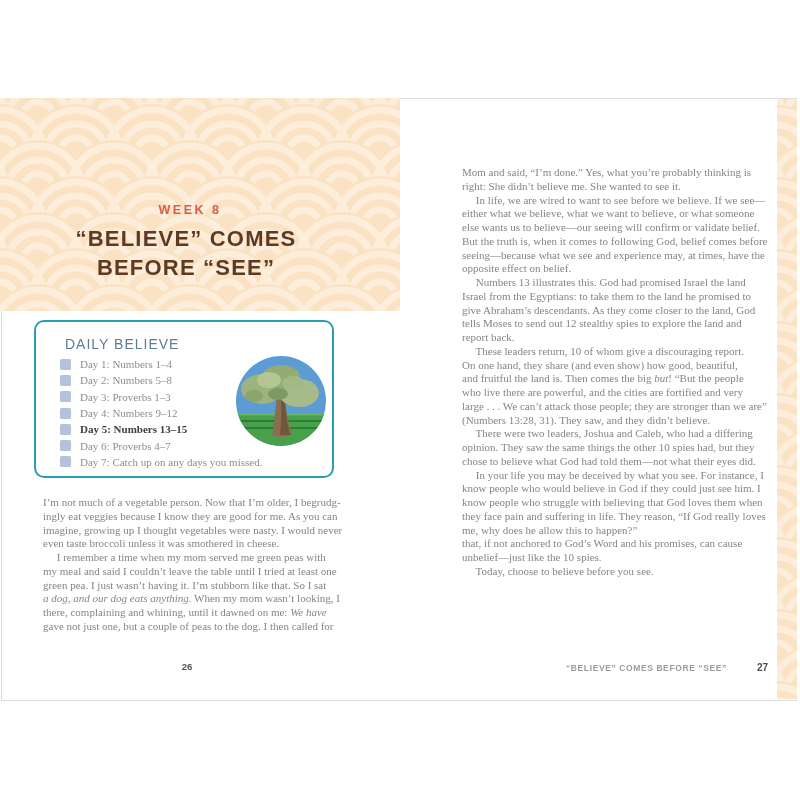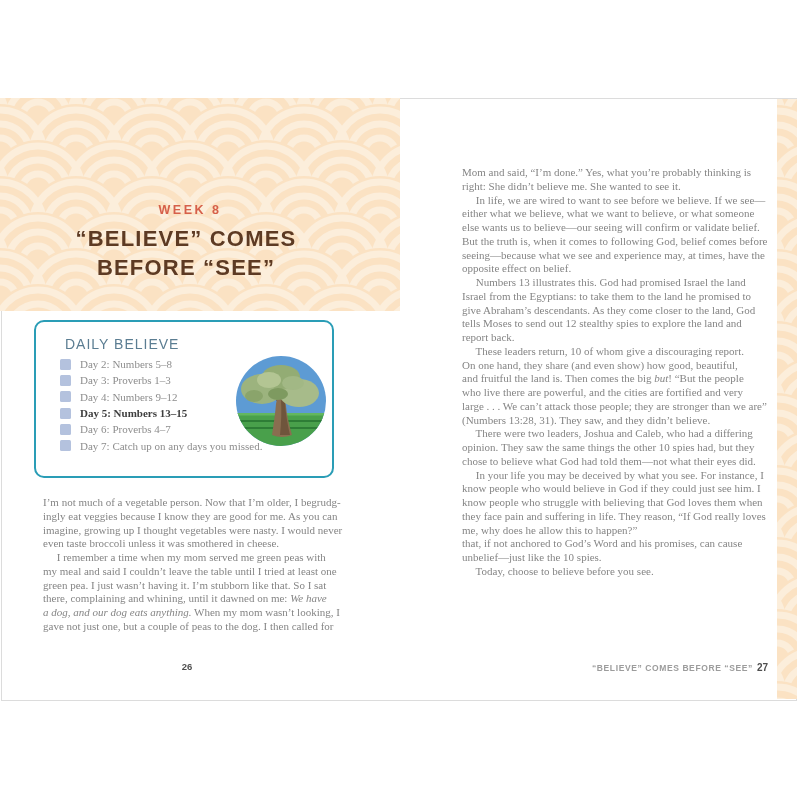--- a/index.html
+++ b/index.html
@@ -32,21 +32,21 @@
   .bodycol{position:absolute;font-family:"Liberation Serif",serif;font-size:11px;
            line-height:13.75px;color:#858585;}
   #left-body{left:37px;top:496px;width:316px;margin-left:6px;}
   #right-body{left:462px;top:166px;width:312px;}
   .bl{white-space:pre;}
   .bl em{font-style:italic;}
   
   #pn-left{position:absolute;left:37px;top:661px;width:300px;text-align:center;
            font-size:9.5px;font-weight:bold;color:#4f4f4f;}
   #footer-right{position:absolute;left:462px;top:662px;width:306px;display:flex;
-                justify-content:flex-end;align-items:baseline;gap:4px;}
+                justify-content:flex-end;align-items:baseline;gap:30px;}
   #rt{font-size:8.5px;font-weight:bold;letter-spacing:0.6px;color:#9c9c9c;}
   #pn-right{font-size:10px;font-weight:bold;color:#4f4f4f;}
 </style>
 </head>
 <body>
 
 <div id="canvas">
 
   <svg width="0" height="0" style="position:absolute">
     <defs>
@@ -131,20 +131,24 @@
 
   <div id="week">WEEK 8</div>
   <div id="title">
       <div>“BELIEVE” COMES</div>
       <div>BEFORE “SEE”</div>
     </div>
 
   <div id="rbox">
     <div id="rbox-title">DAILY BELIEVE</div>
     <div id="rlist">
+        <div class="ritem">
+          <span class="cb"></span>
+          <span class="rlabel">Day 1: Numbers 1–4</span>
+        </div>
         <div class="ritem">
           <span class="cb"></span>
           <span class="rlabel">Day 2: Numbers 5–8</span>
         </div>
         <div class="ritem">
           <span class="cb"></span>
           <span class="rlabel">Day 3: Proverbs 1–3</span>
         </div>
         <div class="ritem">
           <span class="cb"></span>
@@ -191,22 +195,22 @@
   </div>
 
   <div id="left-body" class="bodycol">
       <div class="bl"><span>I’m not much of a vegetable person. Now that I’m older, I begrudg-</span></div>
       <div class="bl"><span>ingly eat veggies because I know they are good for me. As you can</span></div>
       <div class="bl"><span>imagine, growing up I thought vegetables were nasty. I would never</span></div>
       <div class="bl"><span>even taste broccoli unless it was smothered in cheese.</span></div>
       <div class="bl"><span>     I remember a time when my mom served me green peas with</span></div>
       <div class="bl"><span>my meal and said I couldn’t leave the table until I tried at least one</span></div>
       <div class="bl"><span>green pea. I just wasn’t having it. I’m stubborn like that. So I sat</span></div>
+      <div class="bl"><span></span><em>a dog, and our dog eats anything.</em><span> When my mom wasn’t looking, I</span></div>
       <div class="bl"><span>there, complaining and whining, until it dawned on me: </span><em>We have</em><span></span></div>
-      <div class="bl"><span></span><em>a dog, and our dog eats anything.</em><span> When my mom wasn’t looking, I</span></div>
       <div class="bl"><span>gave not just one, but a couple of peas to the dog. I then called for</span></div>
     </div>
   <div id="pn-left">26</div>
 
   <div id="right-body" class="bodycol">
       <div class="bl"><span>Mom and said, “I’m done.” Yes, what you’re probably thinking is</span></div>
       <div class="bl"><span>right: She didn’t believe me. She wanted to see it.</span></div>
       <div class="bl"><span>     In life, we are wired to want to see before we believe. If we see—</span></div>
       <div class="bl"><span>either what we believe, what we want to believe, or what someone</span></div>
       <div class="bl"><span>else wants us to believe—our seeing will confirm or validate belief.</span></div>

